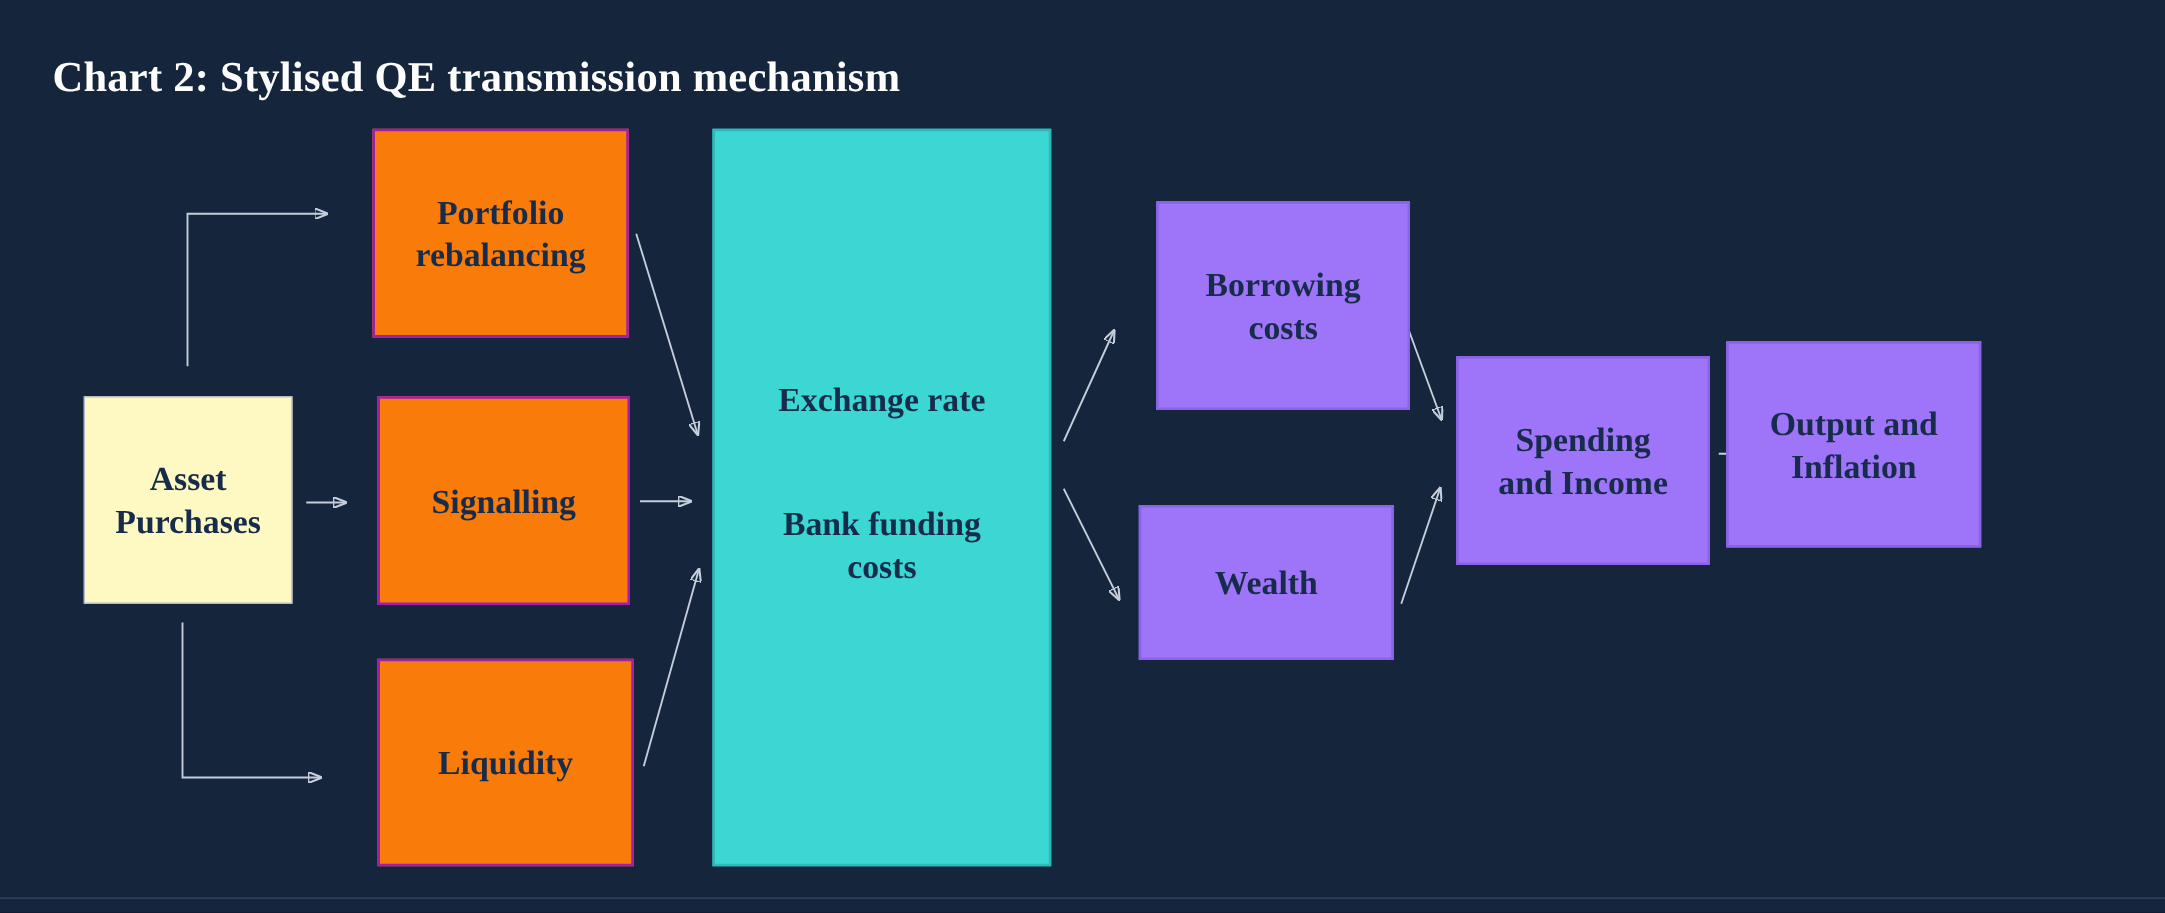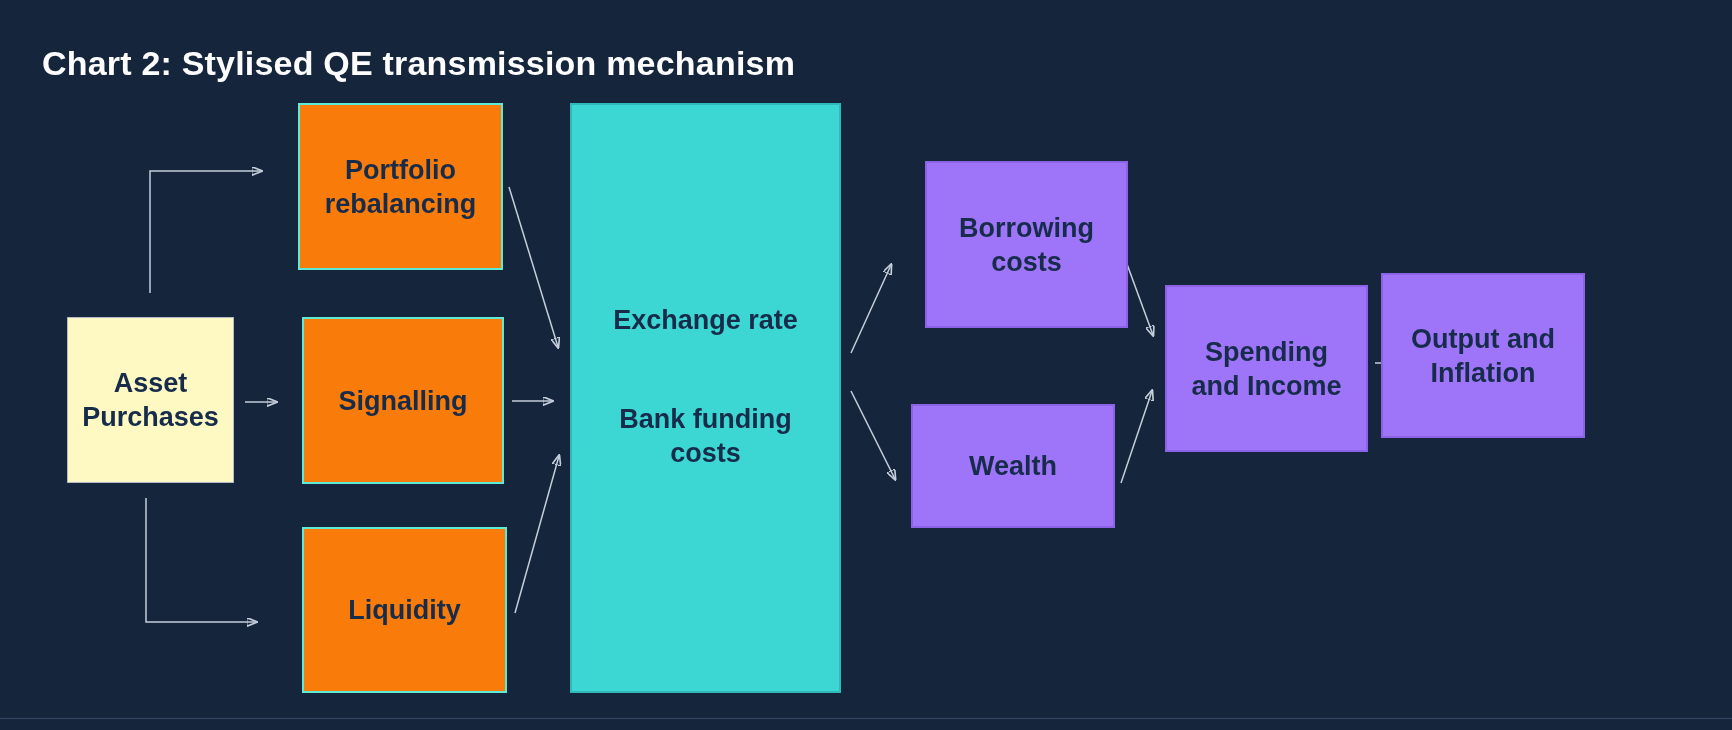--- a/index.html
+++ b/index.html
@@ -1,38 +1,38 @@
 <!DOCTYPE html>
 <html><head>
 <meta charset="utf-8">
 <style>
   html,body{margin:0;padding:0;background:#0e1828;}
   #canvas{
     position:relative;
     width:1732px;height:730px;
     background:#15263c;
     overflow:hidden;
-    font-family:Liberation Sans, sans-serif;
+    font-family:Liberation Serif, serif;
   }
   .page-title{
     position:absolute;left:42px;top:44px;
     font-size:34px;font-weight:bold;color:#fdfdfd;
     letter-spacing:0.2px;white-space:nowrap;
   }
   .node{
     position:absolute;
     display:flex;align-items:center;justify-content:center;
     text-align:center;
     font-weight:bold;font-size:27px;line-height:34px;
     color:#162c4a;
     box-sizing:border-box;
   }
   .node .lbl{display:block;}
   .src{background:#fef9c3;border:1px solid #b3bac7;}
-  .chan-grp{background:#f97b0a;border:2px solid #5eead4;}
+  .chan-grp{background:#f97b0a;border:2px solid #a21caf;}
   .channels{background:#3dd7d3;border:2px solid #2fb9b8;}
   .outcome{background:#9e74f8;border:2px solid #8c63e6;}
 
   #node-asset{left:67px;top:317px;width:167px;height:166px;}
   #node-asset .lbl{max-width:150px;}
   #node-portfolio{left:298px;top:103px;width:205px;height:167px;}
   #node-portfolio .lbl{max-width:180px;}
   #node-signalling{left:302px;top:317px;width:202px;height:167px;}
   #node-liquidity{left:302px;top:527px;width:205px;height:166px;}
   #node-channels{left:570px;top:103px;width:271px;height:590px;display:block;}

